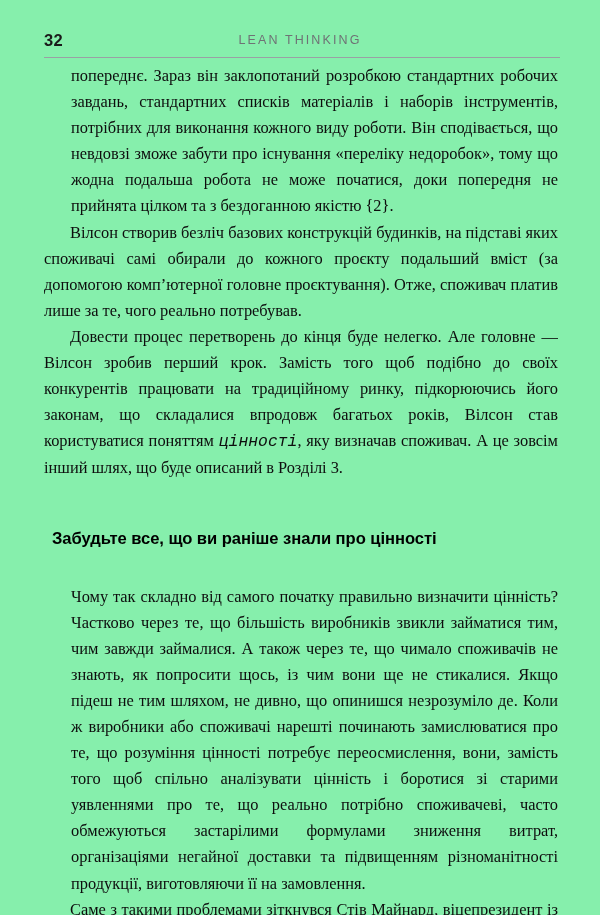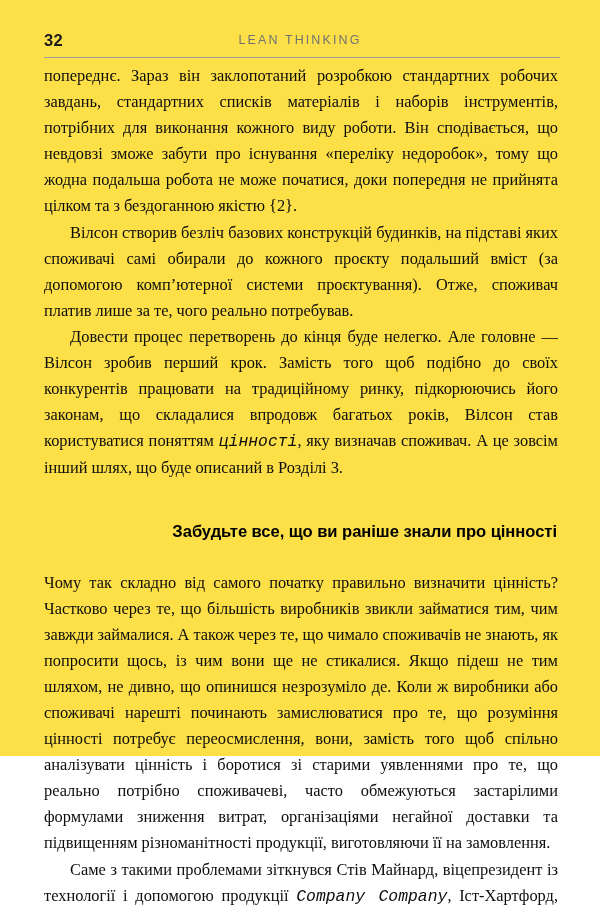--- a/index.html
+++ b/index.html
@@ -11,24 +11,24 @@
     width: 600px;
     height: 915px;
     overflow: hidden;
     font-family: "Liberation Serif", "DejaVu Serif", serif;
     color: #0d0d0d;
     -webkit-font-smoothing: antialiased;
   }
   .page {
     position: relative;
     width: 600px;
-    height: 756px;
+    height: 915px;
     box-sizing: border-box;
     padding: 0;
-    background: #fde047;
+    background: #86efac;
   }
 
   
   .running-head {
     position: absolute;
     left: 44px;
     right: 44px;
     top: 30px;
     height: 26px;
     display: flex;
@@ -78,35 +78,35 @@
     text-align: justify;
     text-justify: inter-word;
     hyphens: manual;
     word-spacing: -0.1px;
   }
   p.para.indent {
     text-indent: 26px;
   }
   p.para.noindent {
     text-indent: 0;
+    margin-left: 27px;
   }
   i, .ital {
     font-style: italic;
     font-family: Liberation Mono, monospace;
   }
 
   
   .section-heading {
-    margin: 1px;
+    margin: 8px;
     padding: 0;
     font-family: "Liberation Sans", "DejaVu Sans", sans-serif;
     font-weight: 700;
     font-size: 16.6px;
     line-height: 22px;
-    text-align: right;
     color: #000000;
     letter-spacing: -0.05px;
   }
   .gap-before-heading { height: 38px; }
   .gap-after-heading  { height: 26px; }
 </style>
 </head>
 <body>
 
 <div class="page">
@@ -114,21 +114,21 @@
   <div class="running-head">
     <span class="folio">32</span>
     <span class="head-title">LEAN THINKING</span>
   </div>
   <div class="head-rule"></div>
 
   <div class="content">
 
     <p class="para noindent">попереднє. Зараз він заклопотаний розробкою стандартних робочих завдань, стандартних списків матеріалів і наборів інструментів, потрібних для виконання кожного виду роботи. Він сподівається, що невдовзі зможе забути про існування «переліку недоробок», тому що жодна подальша робота не може початися, доки попередня не прийнята цілком та з бездоганною якістю {2}.</p>
 
-    <p class="para indent">Вілсон створив безліч базових конструкцій будинків, на підставі яких споживачі самі обирали до кожного проєкту подальший вміст (за допомогою комп’ютерної системи проєктування). Отже, споживач платив лише за те, чого реально потребував.</p>
+    <p class="para indent">Вілсон створив безліч базових конструкцій будинків, на підставі яких споживачі самі обирали до кожного проєкту подальший вміст (за допомогою комп’ютерної головне проєктування). Отже, споживач платив лише за те, чого реально потребував.</p>
 
     <p class="para indent"><span>Довести процес перетворень до кінця буде нелегко. Але головне — Вілсон зробив перший крок. Замість того щоб подібно до своїх конкурентів працювати на традиційному ринку, підкорюючись його законам, що складалися впродовж багатьох років, Вілсон став користуватися поняттям </span><i>цінності</i><span>, яку визначав споживач. А це зовсім інший шлях, що буде описаний в Розділі 3.</span></p>
 
     <div class="gap-before-heading"></div>
 
     <h2 class="section-heading">Забудьте все, що ви раніше знали про цінності</h2>
 
     <div class="gap-after-heading"></div>
 
     <p class="para noindent">Чому так складно від самого початку правильно визначити цінність? Частково через те, що більшість виробників звикли займатися тим, чим завжди займалися. А також через те, що чимало споживачів не знають, як попросити щось, із чим вони ще не стикалися. Якщо підеш не тим шляхом, не дивно, що опинишся незрозуміло де. Коли ж виробники або споживачі нарешті починають замислюватися про те, що розуміння цінності потребує переосмислення, вони, замість того щоб спільно аналізувати цінність і боротися зі старими уявленнями про те, що реально потрібно споживачеві, часто обмежуються застарілими формулами зниження витрат, організаціями негайної доставки та підвищенням різноманітності продукції, виготовляючи її на замовлення.</p>

